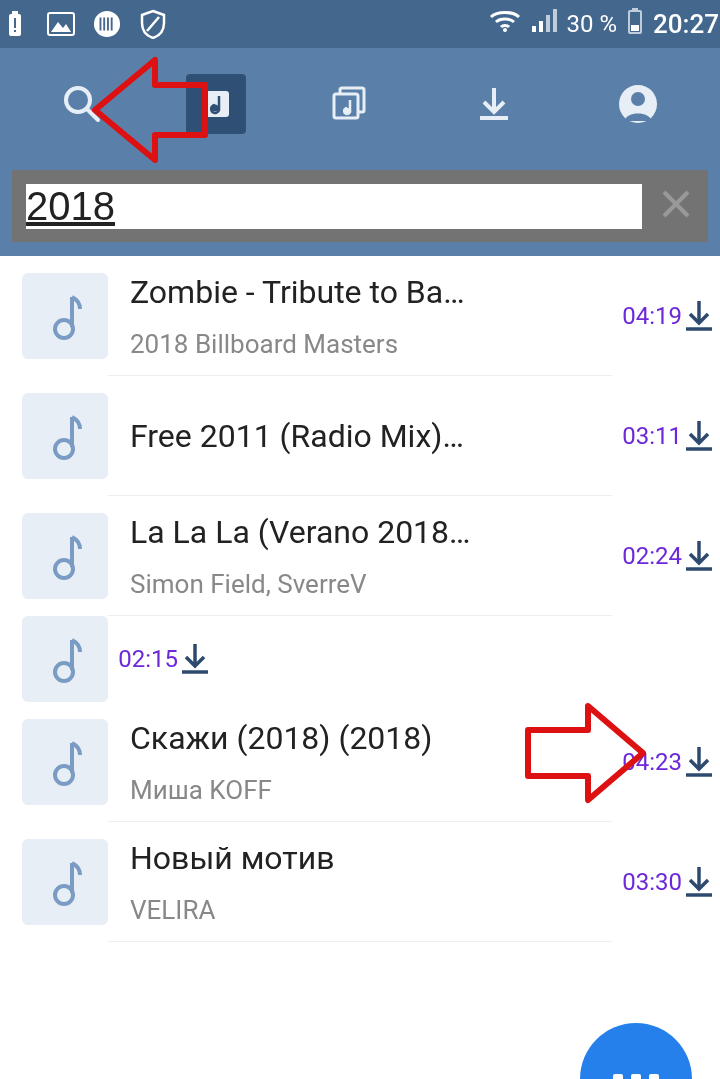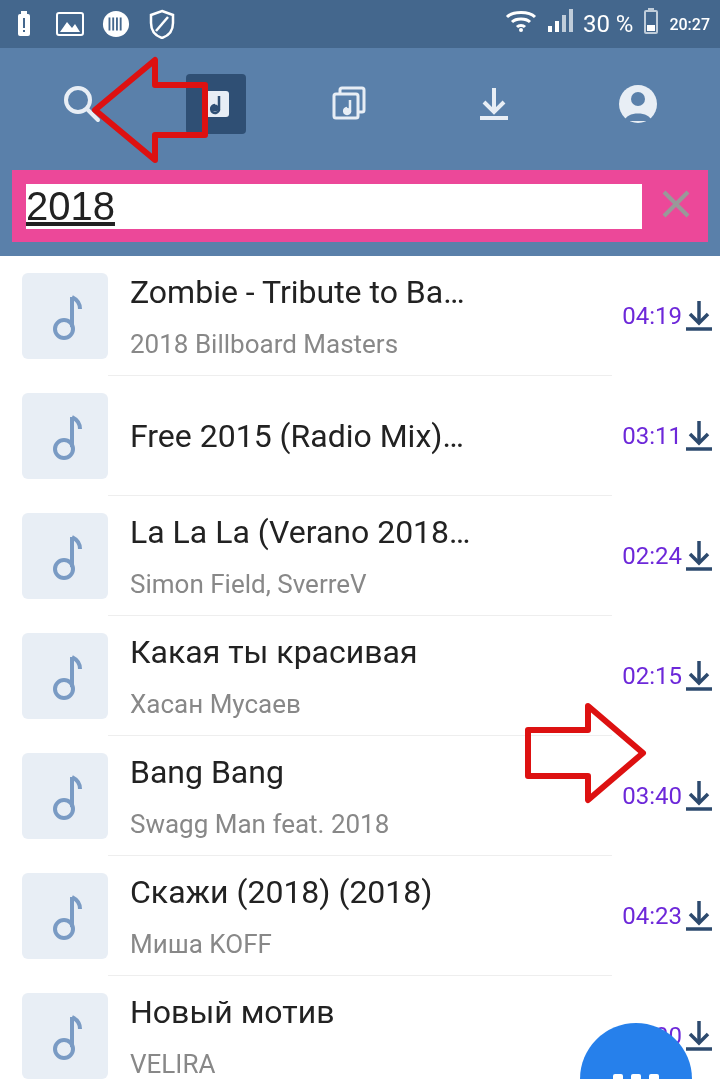--- a/index.html
+++ b/index.html
@@ -9,21 +9,21 @@
     font-family: -apple-system, Roboto, Arial, sans-serif;
     background: #fff;
     overflow: hidden;
     position: relative;
   }
   .status-bar {
     height: 48px;
     background: #44678d;
     display: flex;
     align-items: center;
-    padding: 0 10px;
+    padding: 0 1px;
     color: #fff;
   }
   .status-left { display: flex; align-items: center; gap: 18px; }
   .status-right { margin-left: auto; display: flex; align-items: center; gap: 10px; font-size: 24px; }
   .status-icon { width: 28px; height: 28px; display: flex; align-items: center; justify-content: center; }
   .toolbar {
     height: 112px;
     background: #5a80aa;
     display: flex;
     align-items: center;
@@ -38,21 +38,21 @@
   .toolbar-btn.active {
     background: #2f4f74;
     border-radius: 4px;
     width: 60px; height: 60px;
   }
   .search-row {
     background: #5a80aa;
     padding: 10px 12px 14px 12px;
   }
   .search-box {
-    background: #ec4899;
+    background: #737373;
     height: 72px;
     display: flex;
     align-items: center;
     padding: 0 14px;
     gap: 16px;
   }
   .search-input {
     flex: 1;
     font-size: 40px;
     color: #222;
@@ -185,21 +185,21 @@
         </svg>
     </span>
     <span style="font-size:24px;">30 %</span>
     <span>
       <svg width="16" height="28" viewBox="0 0 16 28">
           <rect x="2" y="4" width="12" height="22" rx="1" fill="none" stroke="#c0cdda" stroke-width="2"></rect>
           <rect x="5" y="1" width="6" height="3" fill="#c0cdda"></rect>
           <rect x="4" y="18" width="8" height="6" fill="#fff"></rect>
         </svg>
     </span>
-    <span style="font-size:16px;font-weight:500;">20:27</span>
+    <span style="font-size:26px;font-weight:500;">20:27</span>
   </div>
 </div>
 
 <div class="toolbar">
   <div class="toolbar-btn">
     <svg width="44" height="44" viewBox="0 0 44 44">
         <circle cx="18" cy="18" r="12" stroke="#e8eef5" stroke-width="4" fill="none"></circle>
         <line x1="27" y1="27" x2="38" y2="38" stroke="#e8eef5" stroke-width="4" stroke-linecap="round"></line>
       </svg>
   </div>
@@ -272,21 +272,21 @@
 
   <div class="row-outer">
     <div class="thumb">
         <svg width="50" height="50" viewBox="0 0 50 50">
           <path d="M32 6 L32 36" stroke="#7a9bc4" stroke-width="4" fill="none"></path>
           <circle cx="24" cy="38" r="9" fill="none" stroke="#7a9bc4" stroke-width="4"></circle>
           <path d="M32 6 Q40 10 40 18" stroke="#7a9bc4" stroke-width="4" fill="none"></path>
         </svg>
       </div>
     <div class="row-main">
-      <div class="title">Free 2015 (Radio Mix)…</div>
+      <div class="title">Free 2011 (Radio Mix)…</div>
     </div>
     <div class="dur">03:11</div>
     <div class="dl-btn">
         <svg width="34" height="34" viewBox="0 0 34 34">
           <line x1="17" y1="2" x2="17" y2="22" stroke="#2d4a6e" stroke-width="3.5"></line>
           <polyline points="8,15 17,24 26,15" stroke="#2d4a6e" stroke-width="3.5" fill="none"></polyline>
           <line x1="4" y1="30" x2="30" y2="30" stroke="#2d4a6e" stroke-width="3.5"></line>
         </svg>
       </div>
   </div>
@@ -314,55 +314,30 @@
   </div>
 
   <div class="row-outer">
     <div class="thumb">
         <svg width="50" height="50" viewBox="0 0 50 50">
           <path d="M32 6 L32 36" stroke="#7a9bc4" stroke-width="4" fill="none"></path>
           <circle cx="24" cy="38" r="9" fill="none" stroke="#7a9bc4" stroke-width="4"></circle>
           <path d="M32 6 Q40 10 40 18" stroke="#7a9bc4" stroke-width="4" fill="none"></path>
         </svg>
       </div>
-    <div class="row-main">
-      <div class="title">Какая ты красивая</div>
-      <div class="artist">Хасан Мусаев</div>
-    </div>
     <div class="dur">02:15</div>
     <div class="dl-btn">
         <svg width="34" height="34" viewBox="0 0 34 34">
           <line x1="17" y1="2" x2="17" y2="22" stroke="#2d4a6e" stroke-width="3.5"></line>
           <polyline points="8,15 17,24 26,15" stroke="#2d4a6e" stroke-width="3.5" fill="none"></polyline>
           <line x1="4" y1="30" x2="30" y2="30" stroke="#2d4a6e" stroke-width="3.5"></line>
         </svg>
       </div>
   </div>
 
-  <div class="row-outer">
-    <div class="thumb">
-        <svg width="50" height="50" viewBox="0 0 50 50">
-          <path d="M32 6 L32 36" stroke="#7a9bc4" stroke-width="4" fill="none"></path>
-          <circle cx="24" cy="38" r="9" fill="none" stroke="#7a9bc4" stroke-width="4"></circle>
-          <path d="M32 6 Q40 10 40 18" stroke="#7a9bc4" stroke-width="4" fill="none"></path>
-        </svg>
-      </div>
-    <div class="row-main">
-      <div class="title">Bang Bang</div>
-      <div class="artist">Swagg Man feat. 2018</div>
-    </div>
-    <div class="dur">03:40</div>
-    <div class="dl-btn">
-        <svg width="34" height="34" viewBox="0 0 34 34">
-          <line x1="17" y1="2" x2="17" y2="22" stroke="#2d4a6e" stroke-width="3.5"></line>
-          <polyline points="8,15 17,24 26,15" stroke="#2d4a6e" stroke-width="3.5" fill="none"></polyline>
-          <line x1="4" y1="30" x2="30" y2="30" stroke="#2d4a6e" stroke-width="3.5"></line>
-        </svg>
-      </div>
-  </div>
 
   <div class="row-outer">
     <div class="thumb">
         <svg width="50" height="50" viewBox="0 0 50 50">
           <path d="M32 6 L32 36" stroke="#7a9bc4" stroke-width="4" fill="none"></path>
           <circle cx="24" cy="38" r="9" fill="none" stroke="#7a9bc4" stroke-width="4"></circle>
           <path d="M32 6 Q40 10 40 18" stroke="#7a9bc4" stroke-width="4" fill="none"></path>
         </svg>
       </div>
     <div class="row-main">

